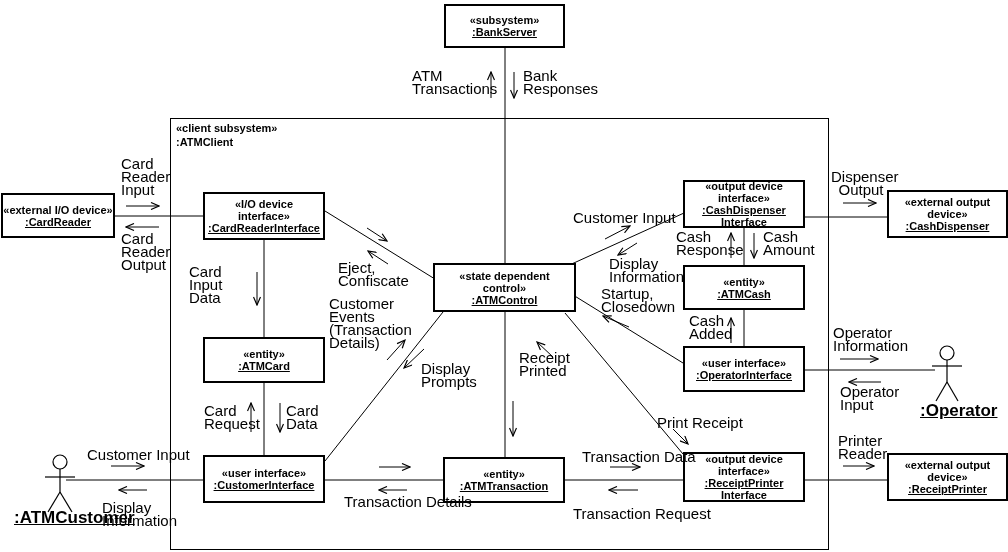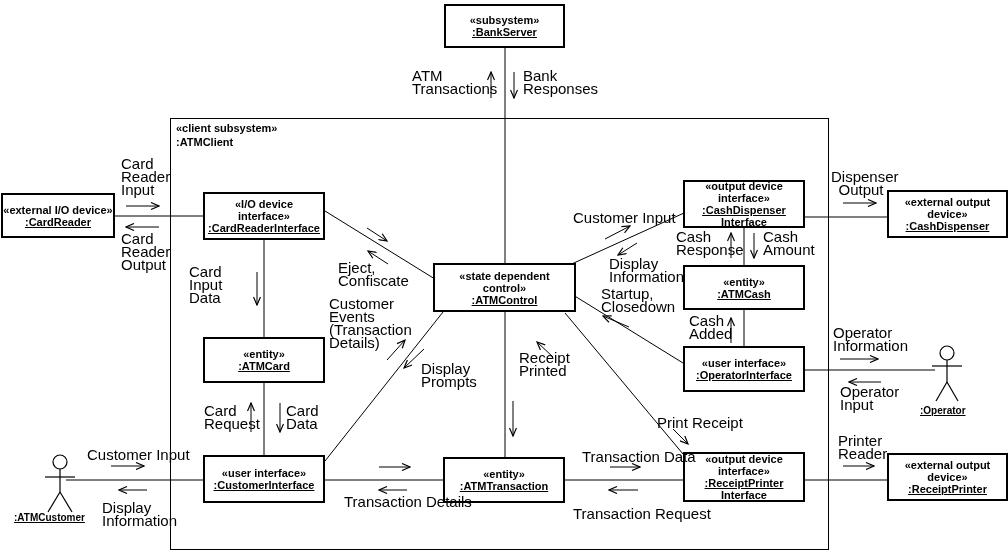--- a/index.html
+++ b/index.html
@@ -7,21 +7,21 @@
           font-family:"Liberation Sans",sans-serif;color:#000;}
   svg.layer{position:absolute;left:0;top:0;z-index:1;}
   .boundary{position:absolute;border:1px solid #000;background:transparent;z-index:0;}
   .box{position:absolute;box-sizing:border-box;background:#fff;border:2px solid #000;
        display:flex;flex-direction:column;align-items:center;justify-content:center;
        text-align:center;font-weight:bold;font-size:11px;line-height:12px;z-index:2;}
   .box .st{white-space:pre-line;}
   .box .nm{white-space:pre-line;text-decoration:underline;}
   .lbl{position:absolute;font-size:15px;line-height:13px;white-space:pre-line;z-index:3;}
   .ctr{text-align:center;}
-  .albl{position:absolute;font-size:10px;line-height:13px;font-weight:bold;
+  .albl{position:absolute;font-size:17px;line-height:13px;font-weight:bold;
         text-decoration:underline;z-index:3;}
   .blbl{position:absolute;font-size:11px;line-height:13.5px;font-weight:bold;z-index:3;}
   .blbl .nm{}
 </style>
 </head>
 <body>
 
 <div id="canvas">
 
   <div class="boundary" style="left:170px;top:118px;width:657px;height:430px"></div>

